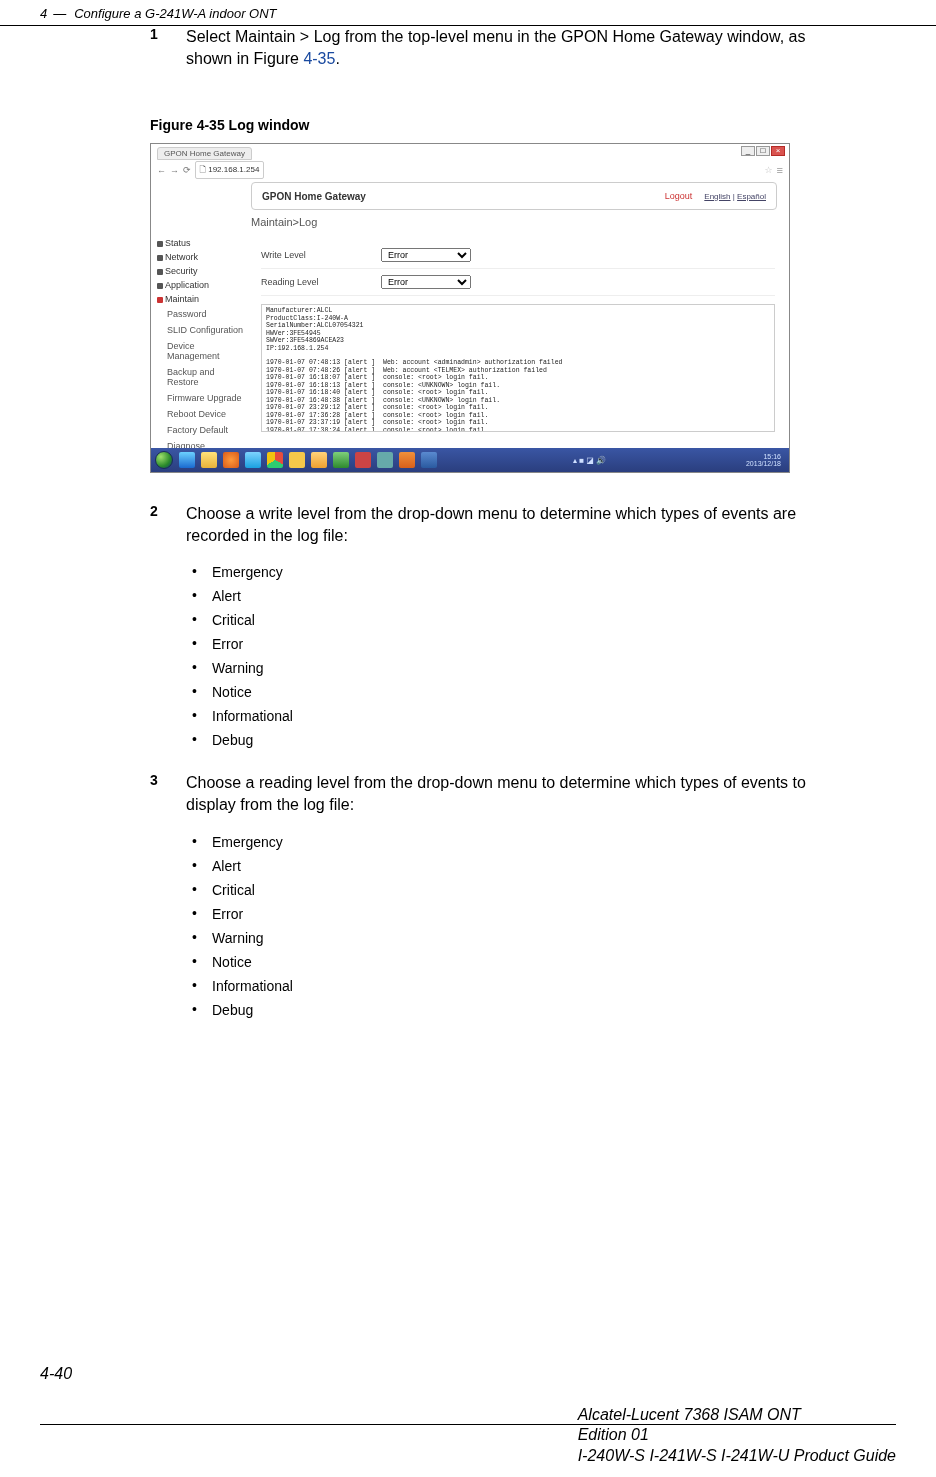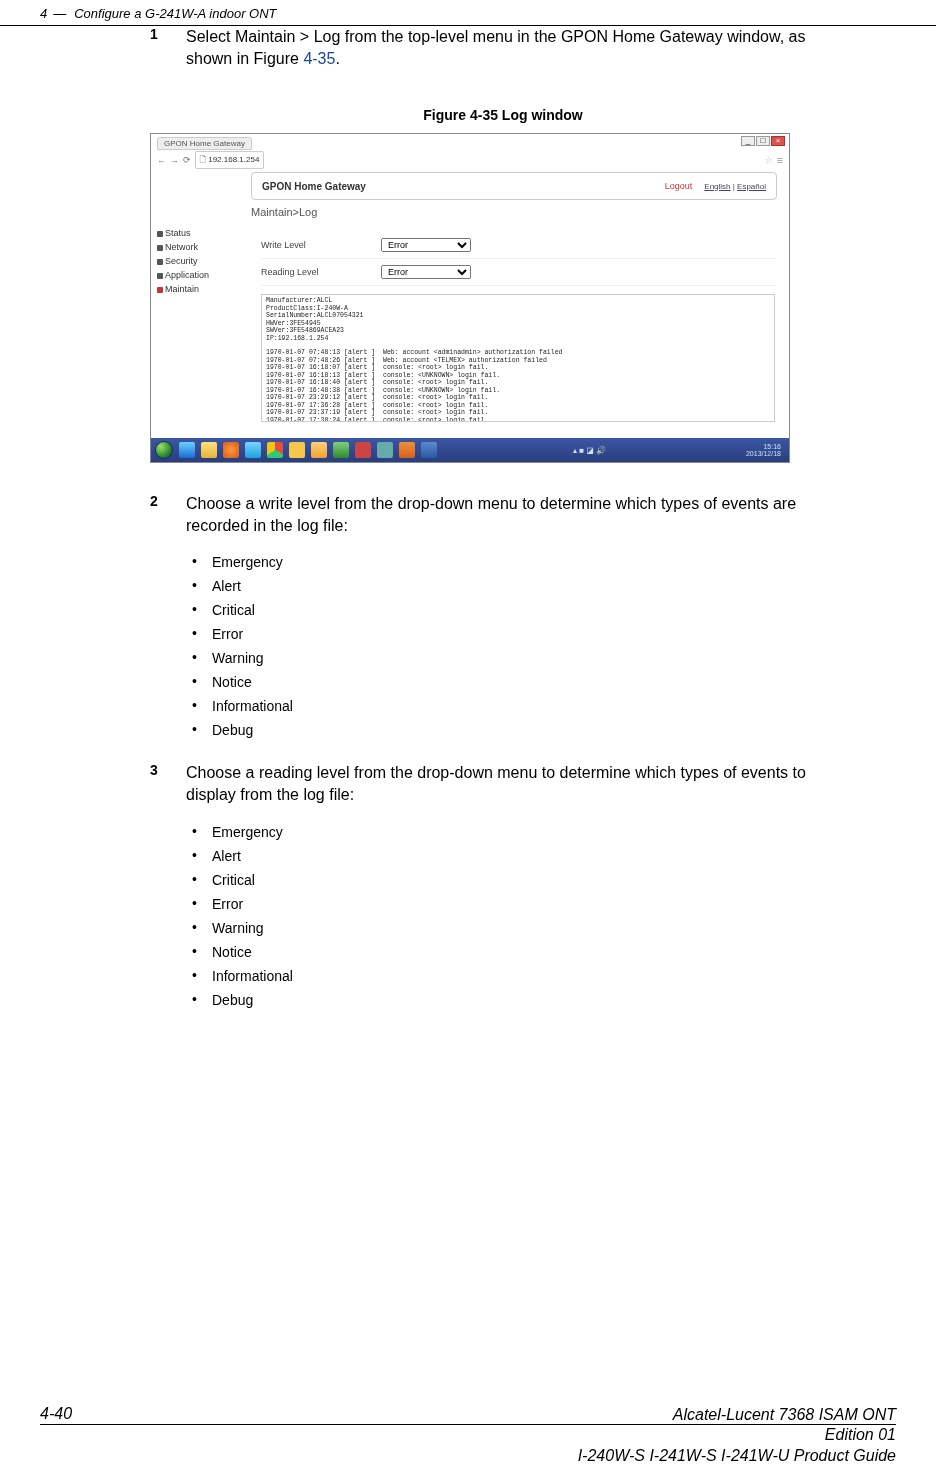--- a/index.html
+++ b/index.html
@@ -45,24 +45,23 @@
     width: 36px;
     flex-shrink: 0;
     font-size: 14px;
   }
   .step-body {
     font-size: 16px;
     line-height: 1.35;
   }
   .figref { color: #1a4aa0; }
   .fig-caption {
-    text-align: center;
     font-weight: bold;
     font-size: 14px;
-    margin: 38px 0 10px 0;
+    margin: 48px 0 10px 0;
   }
   .figure-box {
     border: 1px solid #888;
     width: 640px;
     height: 330px;
     position: relative;
     background: #fff;
     margin-bottom: 30px;
     font-family: Tahoma, sans-serif;
   }
@@ -184,21 +183,21 @@
   .footer-rule {
     position:absolute; left:40px; right:40px; bottom:52px;
     border-top:1px solid #000;
   }
   .footer {
     position:absolute; left:40px; right:40px; bottom:10px;
     display:flex; justify-content:space-between;
     font-style: italic;
     font-size: 16px;
   }
-  .footer .right { text-align: right; line-height:1.3; }
+  .footer .right { line-height:1.3;margin-top:40px; }
 </style>
 </head>
 <body>
 
 <div class="top-header">
   <span class="chapnum">4</span>
   <span class="dash">—</span>
   <span>Configure a G-241W-A indoor ONT</span>
 </div>
 
@@ -237,20 +236,31 @@
       </span>
     </div>
     <div class="gw-crumb">Maintain&gt;Log</div>
 
     <div class="gw-side">
       <div class="node">Status</div>
       <div class="node">Network</div>
       <div class="node">Security</div>
       <div class="node">Application</div>
       <div class="node maintain">Maintain</div>
+      <div class="subs">
+        <div class="sub">Password</div>
+        <div class="sub">SLID Configuration</div>
+        <div class="sub">Device Management</div>
+        <div class="sub">Backup and Restore</div>
+        <div class="sub">Firmware Upgrade</div>
+        <div class="sub">Reboot Device</div>
+        <div class="sub">Factory Default</div>
+        <div class="sub">Diagnose</div>
+        <div class="sub active">Log</div>
+      </div>
     </div>
 
     <div class="gw-form">
       <div class="gw-row">
         <span class="lbl">Write Level</span>
         <select><option>Error</option></select>
       </div>
       <div class="gw-row">
         <span class="lbl">Reading Level</span>
         <select><option>Error</option></select>

